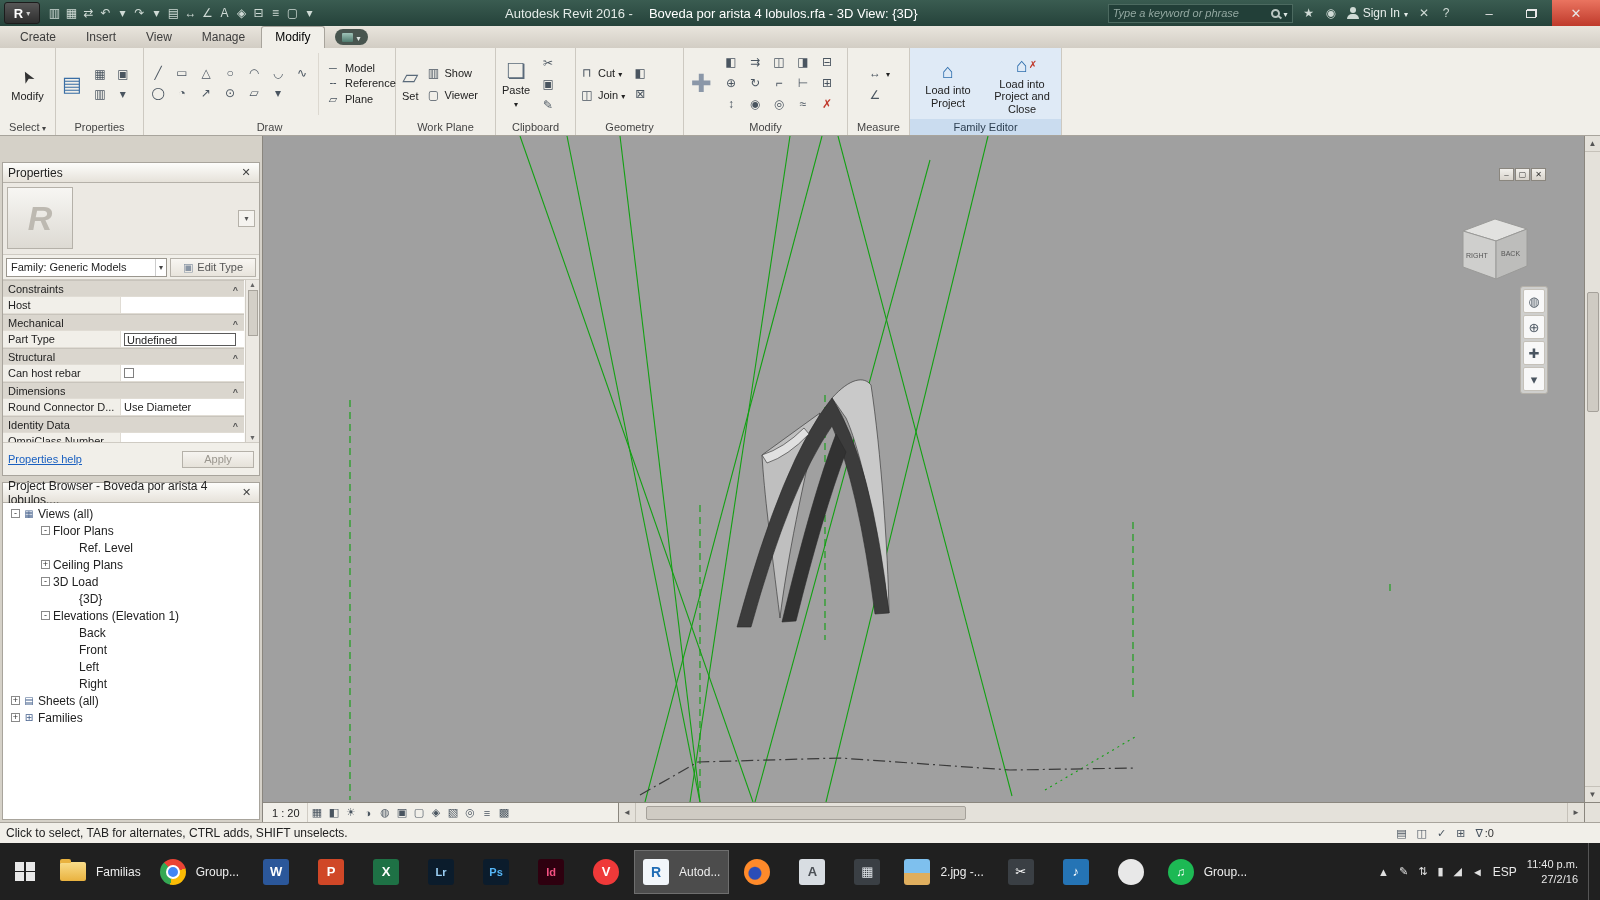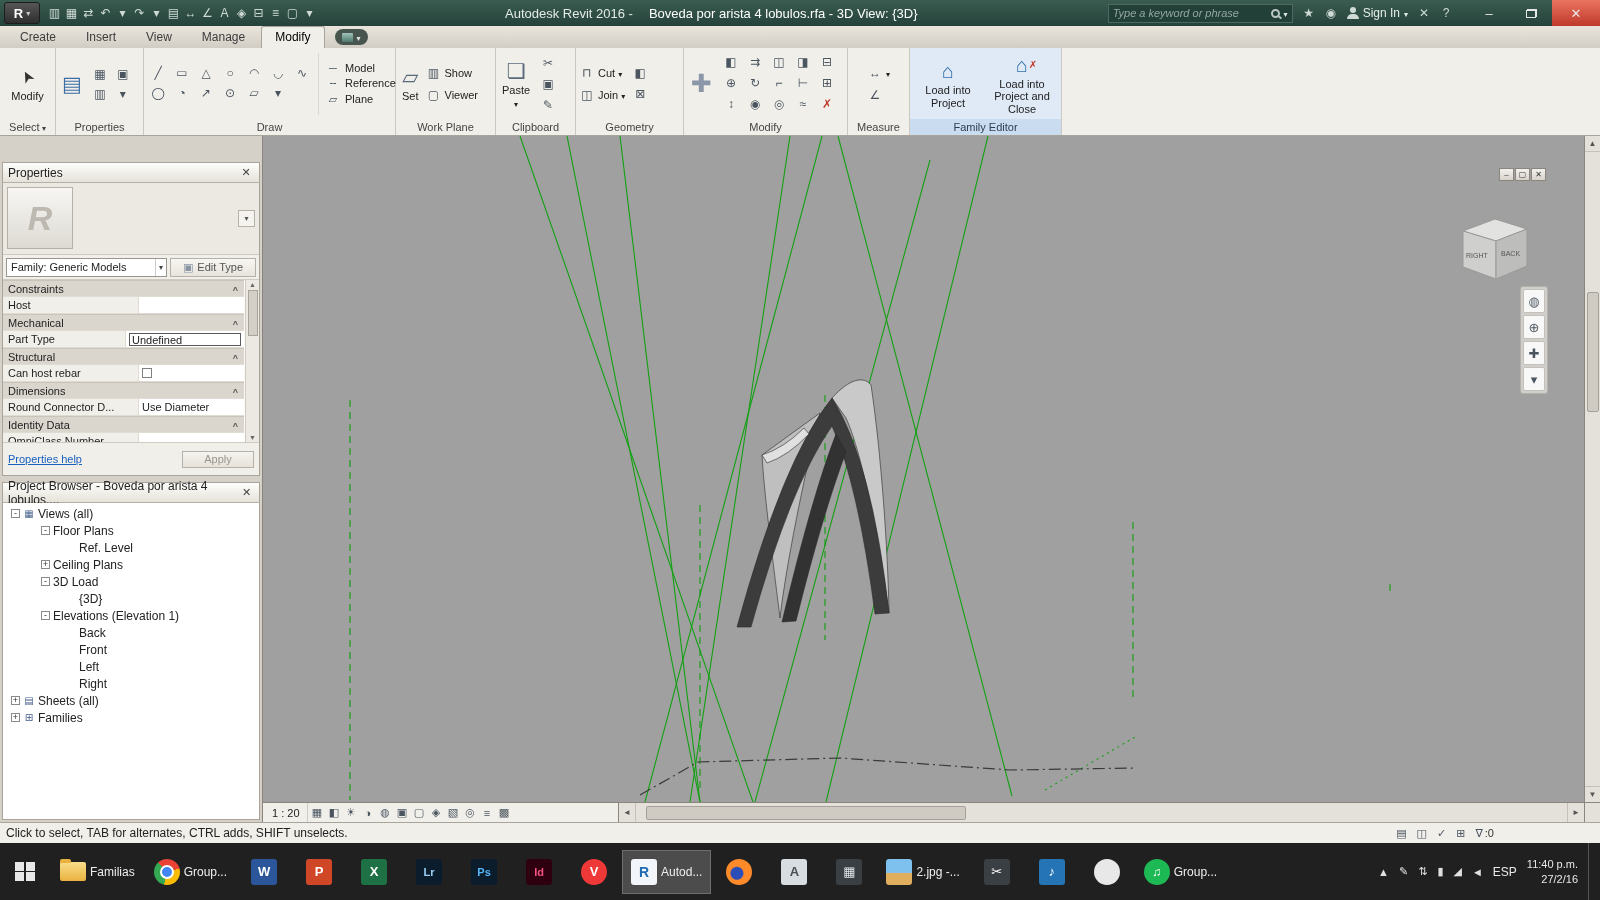--- a/index.html
+++ b/index.html
@@ -83,21 +83,21 @@
 .pimg{width:66px;height:62px;background:linear-gradient(#f7f6f3,#dddad3);border:1px solid #b5b1a9;display:flex;align-items:center;justify-content:center;font-size:34px;color:#bdb9b1;font-weight:bold;font-style:italic}
 .pdrop{margin-left:auto;align-self:center;width:17px;height:17px;border:1px solid #b5b1a9;background:#f5f3ef;display:flex;align-items:center;justify-content:center;color:#555}
 .selrow{height:25px;display:flex;align-items:center;gap:3px;padding:2px 3px;border-bottom:1px solid #cfcbc3;flex:none}
 .combo{flex:1;height:19px;background:#fff;border:1px solid #9a968e;display:flex;align-items:center;padding:0 0 0 4px;font-size:11px;overflow:hidden;white-space:nowrap}
 .combo .cv{flex:1}
 .combo .ca{border-left:1px solid #ccc;padding:0 3px;height:100%;display:flex;align-items:center;color:#444}
 .etbtn{width:86px;height:19px;display:flex;align-items:center;justify-content:center;gap:4px;border:1px solid #b5b1a9;background:linear-gradient(#f8f6f2,#e8e4dc);font-size:11px;color:#555;flex:none}
 .etbtn .gi{color:#8a96a5;font-size:11px}
 .ptable{position:relative;flex:1;background:#fbfaf8;padding-right:15px;overflow:hidden}
 .prow{display:flex;height:17px;align-items:stretch;border-bottom:1px solid #e0dcd4;font-size:11px}
-.prow .plab{width:136px;display:flex;align-items:center;padding-left:5px;border-right:1px solid #e0dcd4;background:#f1efe9;color:#222;white-space:nowrap;overflow:hidden}
+.prow .plab{width:118px;display:flex;align-items:center;padding-left:5px;border-right:1px solid #e0dcd4;background:#f1efe9;color:#222;white-space:nowrap;overflow:hidden}
 .prow .pval{flex:1;display:flex;align-items:center;padding:0 3px;background:#fff;gap:3px}
 .prow.section{background:#dad6ce;border-top:1px solid #c8c4bc;position:relative}
 .prow.section .plab{background:transparent;border-right:none;width:auto}
 .prow.section::after{content:"^";position:absolute;right:6px;top:4px;font-size:9px;color:#555;font-weight:bold}
 .pchk{display:none}
 .prow.check .pchk{display:inline-block;width:10px;height:10px;border:1px solid #808080;background:#fff;flex:none}
 .prow.editing .pvt{border:1px solid #5a5a5a;background:#fff;padding:0 2px;height:13px;line-height:13px;min-width:112px}
 .pscroll{position:absolute;right:0;top:0;bottom:0;width:14px;background:#ece9e3;border-left:1px solid #cfcbc3;display:flex;flex-direction:column;align-items:center;padding:1px;font-size:7px;color:#666}
 .pscroll .up::before{content:"▲"}
 .pscroll .down::before{content:"▼"}
@@ -152,21 +152,21 @@
 
 #statusbar{position:absolute;left:0;top:822px;width:1600px;height:21px;background:#f1efe9;border-top:1px solid #a8a49c;display:flex;align-items:center;padding:0 6px;font-size:12px;color:#222}
 .stright{margin-left:auto;display:flex;align-items:center;gap:10px;padding-right:100px}
 .sthost{display:flex;gap:10px}
 .sticon{font-size:11px;color:#4a5560}
 .stfilter{display:flex;align-items:center;gap:2px;font-size:11px;color:#333}
 
 
 #taskbar{position:absolute;left:0;top:843px;width:1600px;height:57px;background:#202020;display:flex;align-items:center}
 #taskitems{display:flex;align-items:center;gap:1px;height:100%}
-.titem{height:44px;min-width:54px;display:flex;align-items:center;justify-content:center;gap:4px;padding:0 8px;border:1px solid transparent}
+.titem{height:44px;min-width:54px;display:flex;align-items:center;justify-content:center;gap:10px;padding:0 8px;border:1px solid transparent}
 .titem.active{background:#4c4c4c;border-color:#6e6e6e}
 .titem.start{min-width:50px}
 .tlabel{color:#eee;font-size:12px;max-width:60px;white-space:nowrap;overflow:hidden}
 .tlabel:empty{display:none}
 .ic{width:26px;height:26px;border-radius:3px;display:flex;align-items:center;justify-content:center;font-weight:bold;font-size:13px;color:#fff;flex:none}
 .ic-start{width:20px;height:20px;border-radius:0;background-image:linear-gradient(#e8e8e8,#e8e8e8),linear-gradient(#e8e8e8,#e8e8e8),linear-gradient(#e8e8e8,#e8e8e8),linear-gradient(#e8e8e8,#e8e8e8);background-size:46% 46%;background-repeat:no-repeat;background-position:left top,right top,left bottom,right bottom}
 .ic-folder{width:26px;height:19px;border-radius:2px;background:linear-gradient(#f9dd8a,#e9b23f);position:relative}
 .ic-folder::before{content:"";position:absolute;top:-3px;left:0;width:11px;height:4px;background:#e9b23f;border-radius:2px 2px 0 0}
 .ic-chrome{border-radius:50%;background:conic-gradient(from -45deg,#ea4335 0 33%,#fbbc05 33% 66%,#34a853 66% 100%);position:relative}
 .ic-chrome::after{content:"";position:absolute;inset:6px;background:#4286f5;border:2px solid #fff;border-radius:50%}

